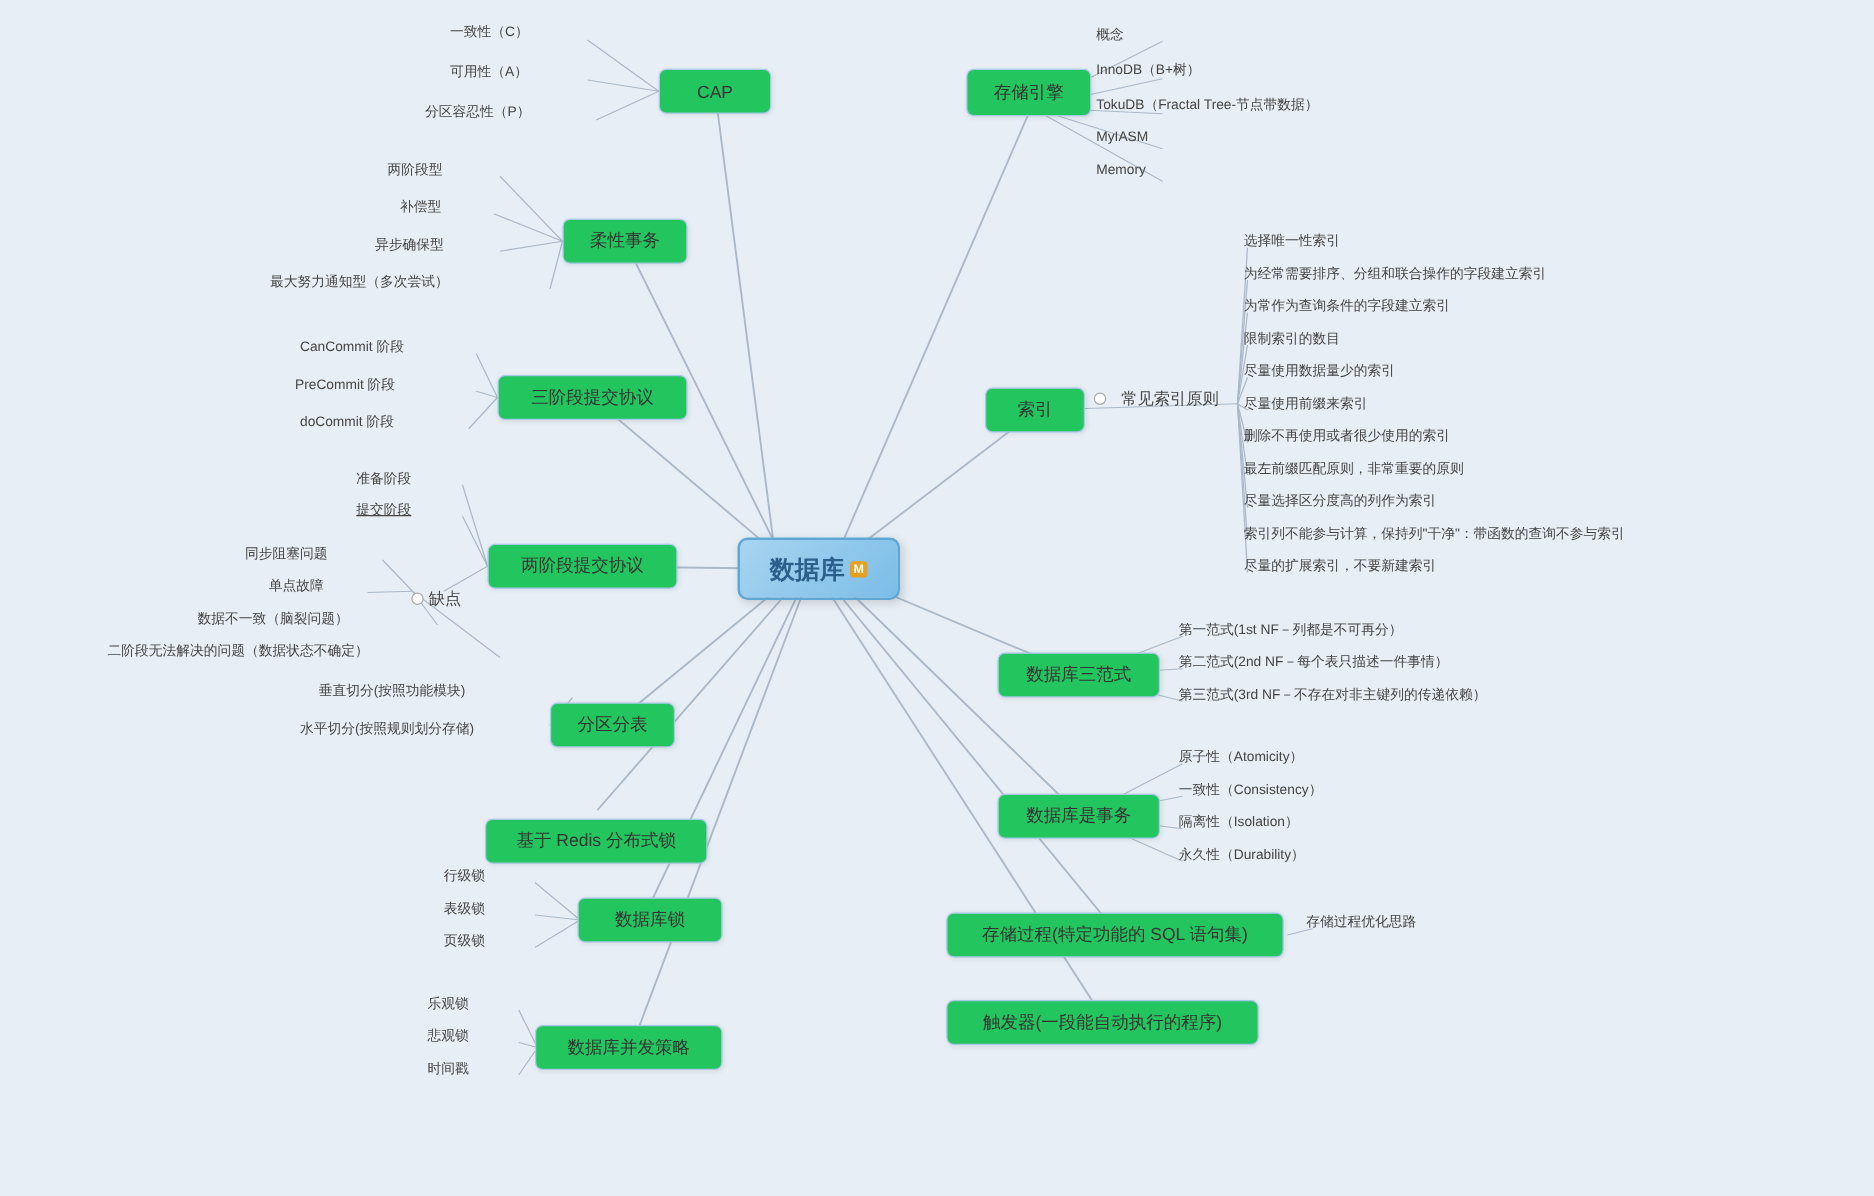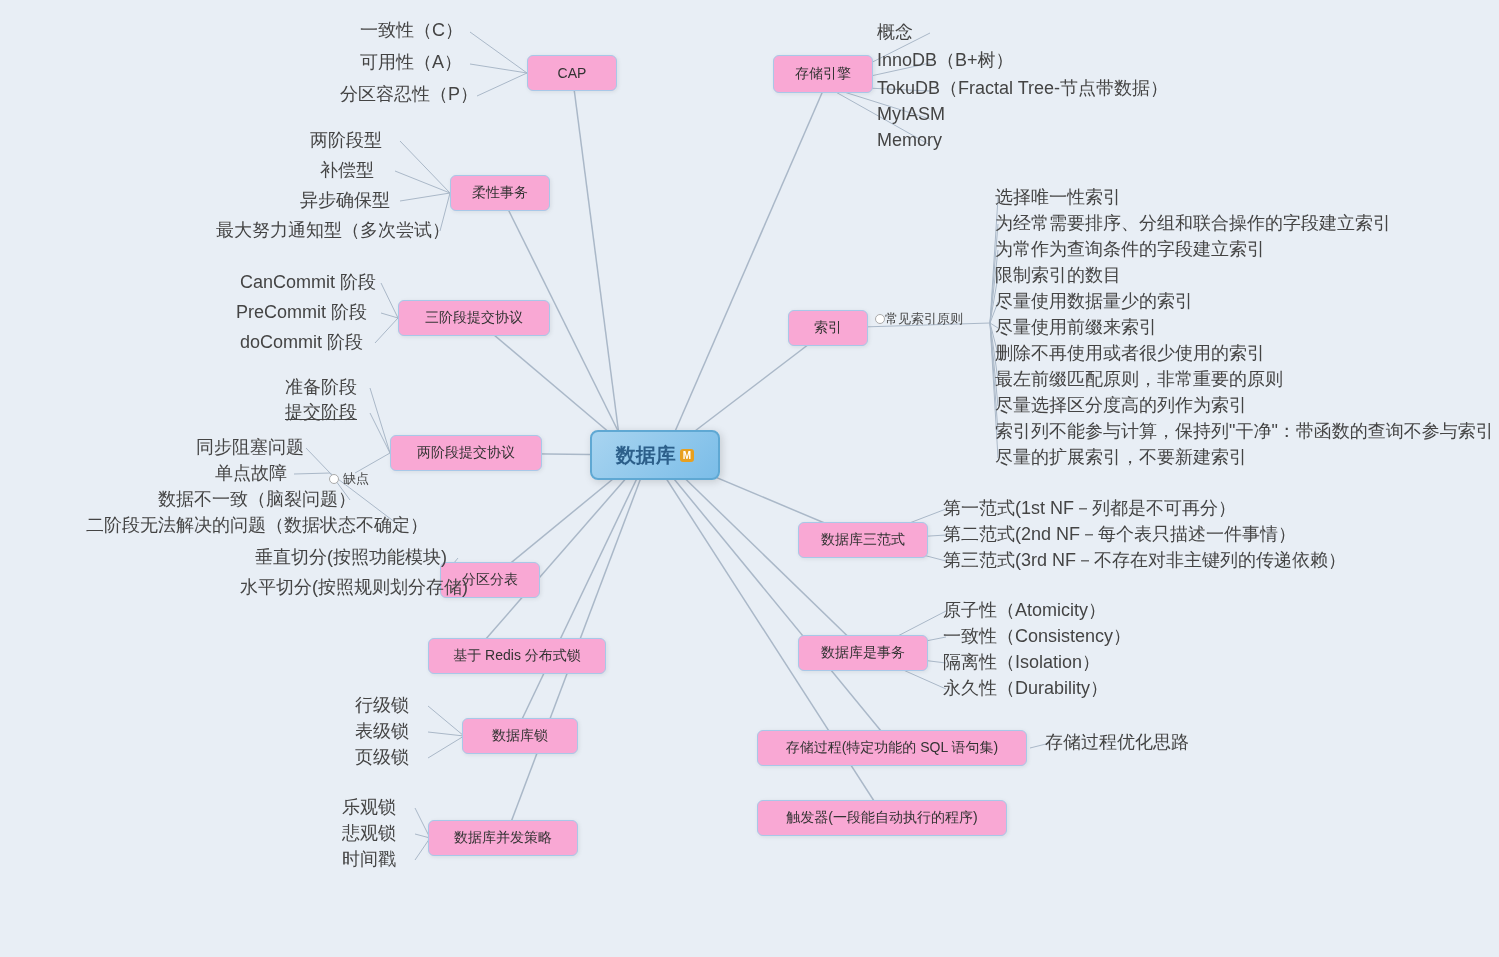--- a/index.html
+++ b/index.html
@@ -45,30 +45,30 @@
       display: inline-block;
       background: #e8a020;
       color: white;
       font-size: 10px;
       border-radius: 3px;
       padding: 1px 3px;
       margin-left: 4px;
       vertical-align: middle;
     }
     .node-box {
-      background: #f9a8d4;
+      background: #22c55e;
       border: 1.5px solid #a8c8e8;
       border-radius: 6px;
       padding: 6px 14px;
       font-size: 14px;
       color: #333;
       box-shadow: 1px 1px 4px rgba(0,0,0,0.08);
     }
     .node-text {
-      font-size: 18px;
+      font-size: 11px;
       color: #444;
       background: transparent;
       border: none;
     }
   </style>
 </head>
 <body>
 
 <div class="mindmap-container">
   <svg class="connections">
@@ -243,21 +243,21 @@
   <div class="node node-box" style="left:440px; top:562px; width:100px; height:36px;">
     <span>分区分表</span>
   </div>
   <div class="node node-text" style="left:255px; top:545px;">
     <span>垂直切分(按照功能模块)</span>
   </div>
   <div class="node node-text" style="left:240px; top:575px;">
     <span>水平切分(按照规则划分存储)</span>
   </div>
 
-  <div class="node node-box" style="left:388px; top:638px; width:178px; height:36px;margin-left:40px;">
+  <div class="node node-box" style="left:388px; top:655px; width:178px; height:36px;">
     <span>基于 Redis 分布式锁</span>
   </div>
 
   <div class="node node-box" style="left:462px; top:718px; width:116px; height:36px;">
     <span>数据库锁</span>
   </div>
   <div class="node node-text" style="left:355px; top:693px;">
     <span>行级锁</span>
   </div>
   <div class="node node-text" style="left:355px; top:719px;">
@@ -296,21 +296,21 @@
     <span>MyIASM</span>
   </div>
   <div class="node node-text" style="left:877px; top:130px;">
     <span>Memory</span>
   </div>
 
   <div class="node node-box" style="left:788px; top:310px; width:80px; height:36px;">
     <span>索引</span>
   </div>
 
-  <div style="position:absolute; left:875px; top:310px; display:flex; align-items:center; gap:0;">
+  <div style="position:absolute; left:875px; top:310px; display:flex; align-items:center; gap:12px;">
     <div style="width:10px;height:10px;border-radius:50%;border:1.5px solid #aaa;background:white;"></div>
     <span class="node-text" style="font-size:13px;color:#444;">常见索引原则</span>
   </div>
   <div class="node node-text" style="left:995px; top:185px;">
     <span>选择唯一性索引</span>
   </div>
   <div class="node node-text" style="left:995px; top:211px;">
     <span>为经常需要排序、分组和联合操作的字段建立索引</span>
   </div>
   <div class="node node-text" style="left:995px; top:237px;">

